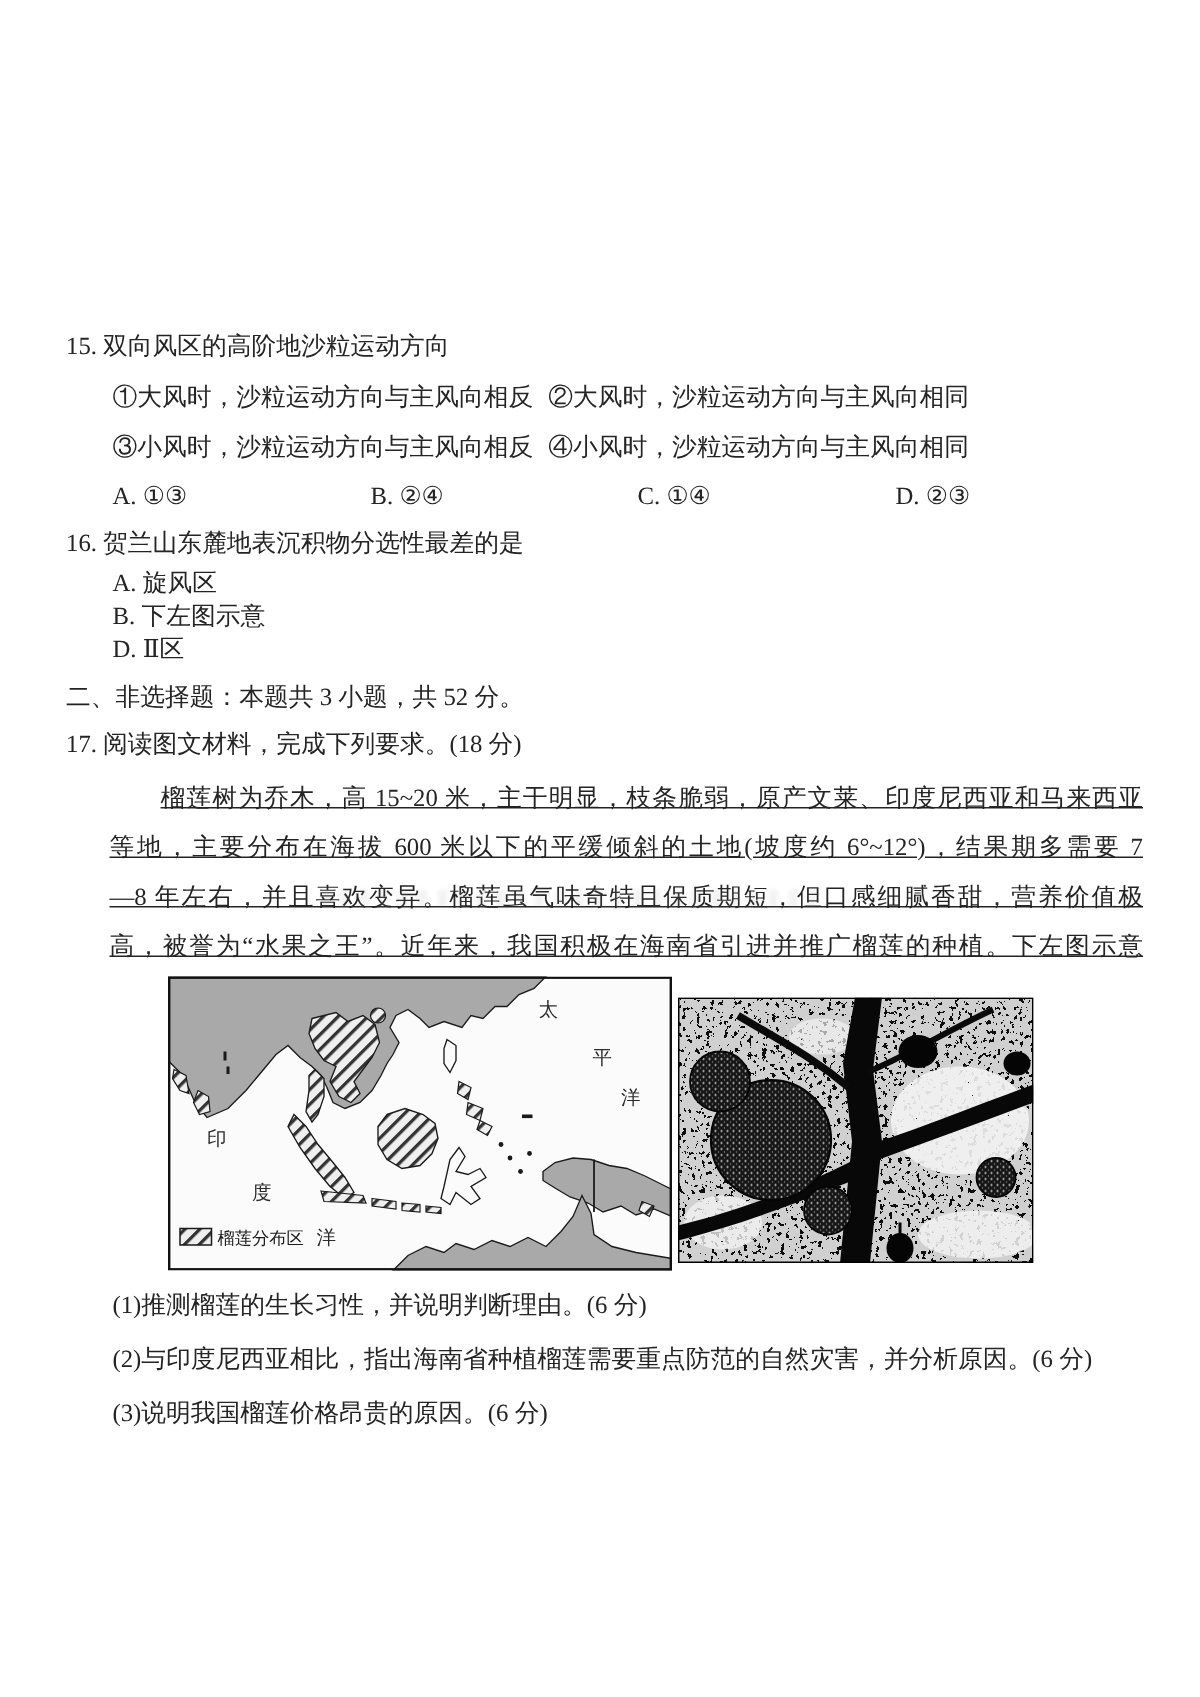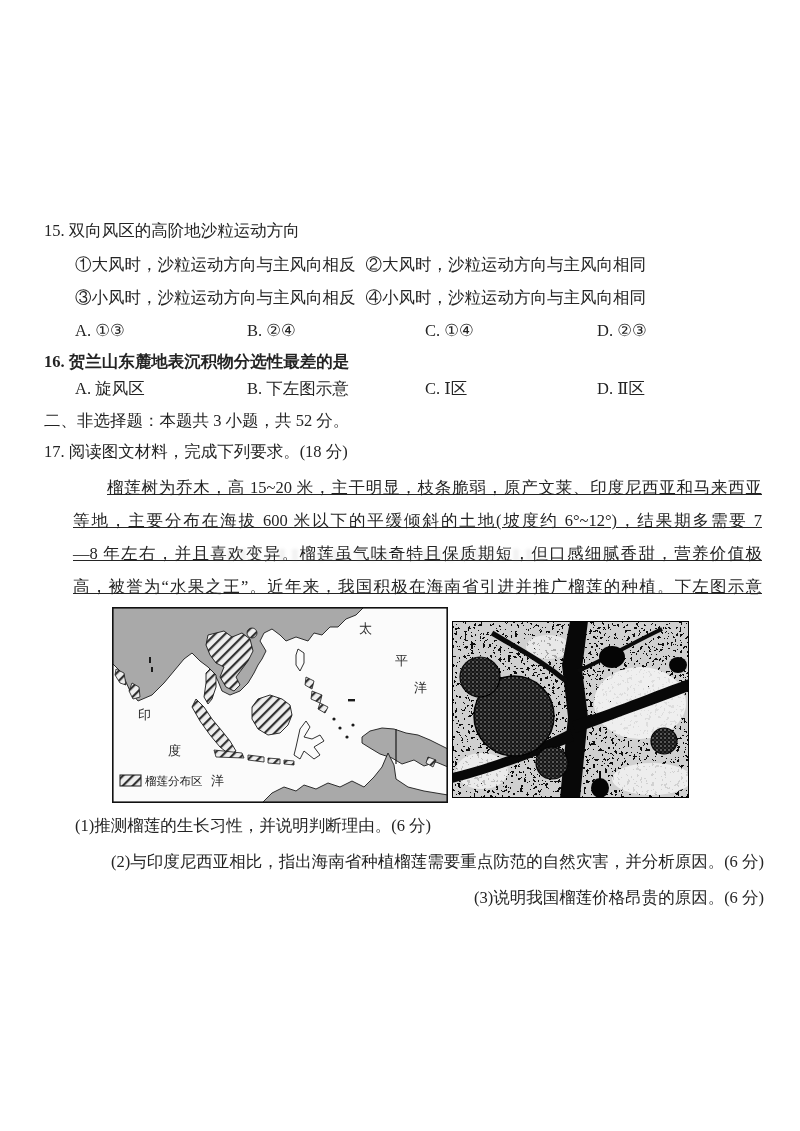--- a/index.html
+++ b/index.html
@@ -12,36 +12,36 @@
   .qline{white-space:nowrap;}
   .qnum{margin-right:4px;margin-top:11px;}
   .pair-line{padding-left:31px;margin-top:12px;white-space:nowrap;}
   .pair-line + .pair-line{margin-top:11px;}
   .gap{display:inline-block;width:10px;}
   .opts{padding-left:31px;margin-top:11px;display:flex;white-space:nowrap;}
   .opts .opt{display:inline-block;}
   .opts .opt:nth-child(1){width:172px;}
   .opts .opt:nth-child(2){width:178px;}
   .opts .opt:nth-child(3){width:172px;}
-  .q16-stem{margin-top:9px;font-weight:bold;}
-  .q16-opts{margin-top:5px;}
+  .q16-stem{margin-top:9px;}
+  .q16-opts{margin-top:5px;flex-direction:column;}
   .sec2{margin-top:10px;}
   .q17-stem{margin-top:9px;}
   .para{padding-left:29px;margin-top:14px;width:689px;position:relative;text-decoration:underline;}
   .pline{text-align:justify;text-align-last:justify;margin-top:11px;}
   .pline.first{margin-top:0;text-indent:34px;}
   .pline.last{text-align-last:left;}
   .smudge{position:absolute;left:170px;top:72px;width:330px;height:12px;
     background:repeating-linear-gradient(90deg,#9a9a9a 0 6px,transparent 6px 13px);
     opacity:.12;filter:blur(1.5px);pointer-events:none;}
   .figures{margin-top:9px;padding-left:68px;display:flex;align-items:flex-start;}
   .map-fig{width:336px;height:196px;}
   .photo-fig{width:237px;height:177px;margin-left:4px;margin-top:14px;}
   .subq{padding-left:31px;margin-top:12px;white-space:nowrap;}
-  .subq + .subq{margin-top:14px;text-align:right;}
+  .subq + .subq{margin-top:14px;}
   svg text{font-family:"Liberation Serif","DejaVu Serif",serif;}
 </style>
 </head>
 <body>
 
 <div class="page">
   <div class="content">
 
     <section>
       <div class="qline">
@@ -61,21 +61,20 @@
       </div>
     </section>
 
     <section>
       <div class="qline q16-stem">
         <span class="qnum">16.</span><span>贺兰山东麓地表沉积物分选性最差的是</span>
       </div>
       <div class="opts q16-opts">
         <span class="opt">A. 旋风区</span>
         <span class="opt">B. 下左图示意</span>
-        <span class="opt">C. Ⅰ区</span>
         <span class="opt">D. Ⅱ区</span>
       </div>
     </section>
 
     <div class="sec2">二、非选择题：本题共 3 小题，共 52 分。</div>
 
     <section>
       <div class="qline q17-stem">
         <span class="qnum">17.</span><span>阅读图文材料，完成下列要求。(18 分)</span>
       </div>

